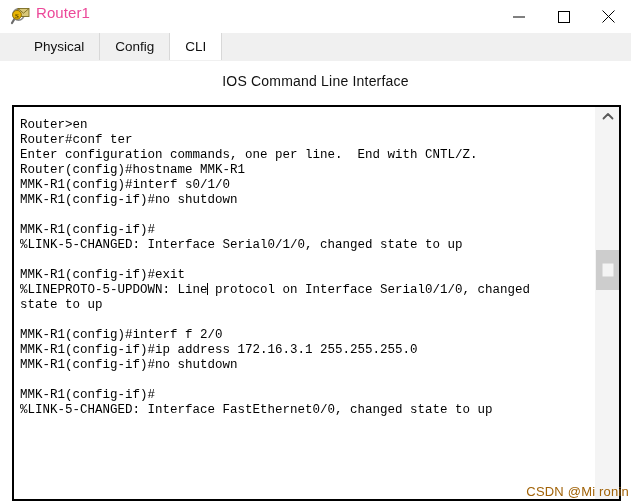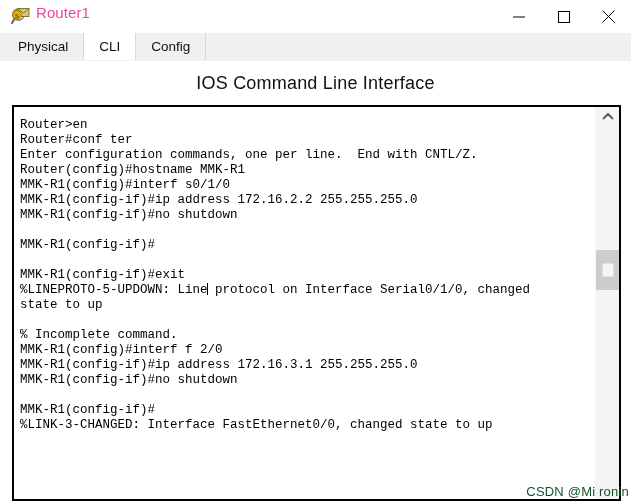--- a/index.html
+++ b/index.html
@@ -64,21 +64,21 @@
   .win-btn svg { display: block; }
 
   
   .tabstrip {
     position: relative;
     height: 28px;
     background: #f0f0f0;
     border-bottom: 1px solid #f0f0f0;
     display: flex;
     align-items: flex-end;
-    padding-left: 3px;
+    padding-left: 19px;
     box-sizing: border-box;
   }
   .tab {
     height: 27px;
     line-height: 27px;
     padding: 0 15px;
     font-size: 13.5px;
     color: #111111;
     background: #f0f0f0;
     border-right: 1px solid #d8d8d8;
@@ -87,21 +87,21 @@
   }
   .tab.active {
     background: #ffffff;
     border-right: 1px solid #d8d8d8;
     color: #111111;
   }
 
   
   .cli-heading {
     text-align: center;
-    font-size: 18px;
+    font-size: 14px;
     color: #111111;
     margin-top: 12px;
     margin-bottom: 0;
     font-weight: normal;
     letter-spacing: 0.2px;
   }
 
   
   .terminal-wrap {
     position: absolute;
@@ -175,21 +175,21 @@
     height: 13px;
     background: #f4f4f4;
   }
 
   
   .watermark {
     position: absolute;
     right: 2px;
     bottom: 4px;
     font-size: 13px;
-    color: #14532d;
+    color: #a16207;
     white-space: nowrap;
     letter-spacing: 0.2px;
     pointer-events: none;
   }
 </style>
 </head>
 <body>
 
 <div class="window">
 
@@ -225,49 +225,48 @@
         <svg width="15" height="15" viewBox="0 0 15 15">
           <line x1="1.5" y1="1.5" x2="13.5" y2="13.5" stroke="#000000" stroke-width="1"></line>
           <line x1="13.5" y1="1.5" x2="1.5" y2="13.5" stroke="#000000" stroke-width="1"></line>
         </svg>
       </div>
     </div>
   </div>
 
   <div class="tabstrip">
     <div class="tab">Physical</div>
+    <div class="tab">Config</div>
     <div class="tab active">CLI</div>
-    <div class="tab">Config</div>
   </div>
 
   <div class="cli-heading">IOS Command Line Interface</div>
 
   <div class="terminal-wrap">
     <div class="terminal-text" id="terminal-text">
         <div class="term-line">Router&gt;en</div>
         <div class="term-line">Router#conf ter</div>
         <div class="term-line">Enter configuration commands, one per line.  End with CNTL/Z.</div>
         <div class="term-line">Router(config)#hostname MMK-R1</div>
         <div class="term-line">MMK-R1(config)#interf s0/1/0</div>
-        <div class="term-line">MMK-R1(config-if)#ip address 172.16.2.2 255.255.255.0</div>
         <div class="term-line">MMK-R1(config-if)#no shutdown</div>
         <div class="term-line blank">&nbsp;</div>
         <div class="term-line">MMK-R1(config-if)#</div>
+        <div class="term-line">%LINK-5-CHANGED: Interface Serial0/1/0, changed state to up</div>
         <div class="term-line blank">&nbsp;</div>
         <div class="term-line">MMK-R1(config-if)#exit</div>
         <div class="term-line">%LINEPROTO-5-UPDOWN: Line<span class="caret"></span> protocol on Interface Serial0/1/0, changed</div>
         <div class="term-line">state to up</div>
         <div class="term-line blank">&nbsp;</div>
-        <div class="term-line">% Incomplete command.</div>
         <div class="term-line">MMK-R1(config)#interf f 2/0</div>
         <div class="term-line">MMK-R1(config-if)#ip address 172.16.3.1 255.255.255.0</div>
         <div class="term-line">MMK-R1(config-if)#no shutdown</div>
         <div class="term-line blank">&nbsp;</div>
         <div class="term-line">MMK-R1(config-if)#</div>
-        <div class="term-line">%LINK-3-CHANGED: Interface FastEthernet0/0, changed state to up</div>
+        <div class="term-line">%LINK-5-CHANGED: Interface FastEthernet0/0, changed state to up</div>
       </div>
 
     <div class="scrollbar">
       <div class="sb-arrow">
         <svg width="12" height="9" viewBox="0 0 12 9">
           <path d="M1.5 6.5 L6 2 L10.5 6.5" fill="none" stroke="#5a5a5a" stroke-width="1.8" stroke-linecap="round" stroke-linejoin="round"></path>
         </svg>
       </div>
       <div class="sb-thumb">
         <span class="grip"></span>

